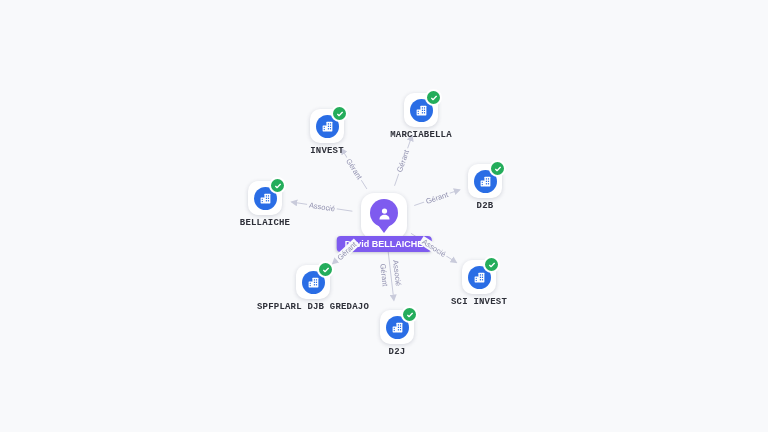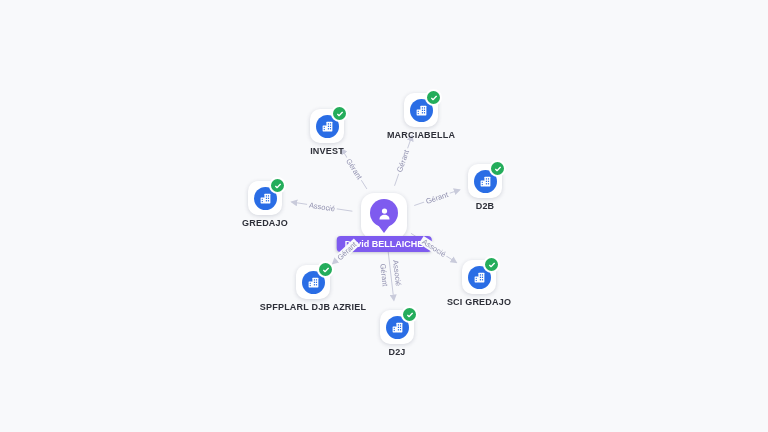--- a/index.html
+++ b/index.html
@@ -44,21 +44,21 @@
   .marker-head svg{width:15px;height:15px;display:block;}
   .marker-tip{
     position:absolute;left:50%;top:26px;transform:translateX(-50%);
     width:0;height:0;border-left:6px solid transparent;border-right:6px solid transparent;
     border-top:8px solid var(--person,#7e5bef);
   }
 
   .nlabel{
     position:absolute;top:20px;left:0;transform:translateX(-50%);
     white-space:nowrap;font-size:9px;font-weight:700;color:#2e3039;
-    text-align:center;letter-spacing:.2px;
+    text-align:center;letter-spacing:.2px;font-family:Liberation Mono, monospace;
   }
   .pill{
     position:absolute;top:20px;left:0;transform:translateX(-50%);
     white-space:nowrap;font-size:9px;font-weight:700;color:#fff;
     background:var(--person,#7e5bef);padding:3px 8px;border-radius:4px;
     box-shadow:0 1px 3px rgba(40,45,80,.25);
   }
   .edge-label{
     position:absolute;white-space:nowrap;
     font-size:7.5px;color:var(--edgelabel,#8f8fae);
@@ -147,21 +147,21 @@
               <rect class="win" x="5" y="12.5" width="2" height="2.2"></rect>
               <rect class="win" x="5" y="16.5" width="2" height="2.2"></rect>
             </svg>
           </div>
           <div class="badge">
             <svg viewBox="0 0 24 24">
               <path d="M5 13l4 4 10-10" stroke="#fff" stroke-width="4" fill="none" stroke-linecap="round" stroke-linejoin="round"></path>
             </svg>
           </div>
         </div>
-        <div class="nlabel">GREDAJO</div>
+        <div class="nlabel">BELLAICHE</div>
       </div>
       <div class="node" style="left: 485px; top: 181px;">
         <div class="tile">
           <div class="disc">
             <svg viewBox="0 0 24 24">
               <rect x="10" y="3" width="11" height="18" rx="1" fill="#fff"></rect>
               <rect x="3" y="10" width="8" height="11" rx="1" fill="#fff"></rect>
               <rect class="win" x="12.6" y="6" width="2.2" height="2.4"></rect>
               <rect class="win" x="16.4" y="6" width="2.2" height="2.4"></rect>
               <rect class="win" x="12.6" y="10.5" width="2.2" height="2.4"></rect>
@@ -195,21 +195,21 @@
               <rect class="win" x="5" y="12.5" width="2" height="2.2"></rect>
               <rect class="win" x="5" y="16.5" width="2" height="2.2"></rect>
             </svg>
           </div>
           <div class="badge">
             <svg viewBox="0 0 24 24">
               <path d="M5 13l4 4 10-10" stroke="#fff" stroke-width="4" fill="none" stroke-linecap="round" stroke-linejoin="round"></path>
             </svg>
           </div>
         </div>
-        <div class="nlabel">SPFPLARL DJB AZRIEL</div>
+        <div class="nlabel">SPFPLARL DJB GREDAJO</div>
       </div>
       <div class="node" style="left: 479px; top: 277px;">
         <div class="tile">
           <div class="disc">
             <svg viewBox="0 0 24 24">
               <rect x="10" y="3" width="11" height="18" rx="1" fill="#fff"></rect>
               <rect x="3" y="10" width="8" height="11" rx="1" fill="#fff"></rect>
               <rect class="win" x="12.6" y="6" width="2.2" height="2.4"></rect>
               <rect class="win" x="16.4" y="6" width="2.2" height="2.4"></rect>
               <rect class="win" x="12.6" y="10.5" width="2.2" height="2.4"></rect>
@@ -219,21 +219,21 @@
               <rect class="win" x="5" y="12.5" width="2" height="2.2"></rect>
               <rect class="win" x="5" y="16.5" width="2" height="2.2"></rect>
             </svg>
           </div>
           <div class="badge">
             <svg viewBox="0 0 24 24">
               <path d="M5 13l4 4 10-10" stroke="#fff" stroke-width="4" fill="none" stroke-linecap="round" stroke-linejoin="round"></path>
             </svg>
           </div>
         </div>
-        <div class="nlabel">SCI GREDAJO</div>
+        <div class="nlabel">SCI INVEST</div>
       </div>
       <div class="node" style="left: 397px; top: 327px;">
         <div class="tile">
           <div class="disc">
             <svg viewBox="0 0 24 24">
               <rect x="10" y="3" width="11" height="18" rx="1" fill="#fff"></rect>
               <rect x="3" y="10" width="8" height="11" rx="1" fill="#fff"></rect>
               <rect class="win" x="12.6" y="6" width="2.2" height="2.4"></rect>
               <rect class="win" x="16.4" y="6" width="2.2" height="2.4"></rect>
               <rect class="win" x="12.6" y="10.5" width="2.2" height="2.4"></rect>

